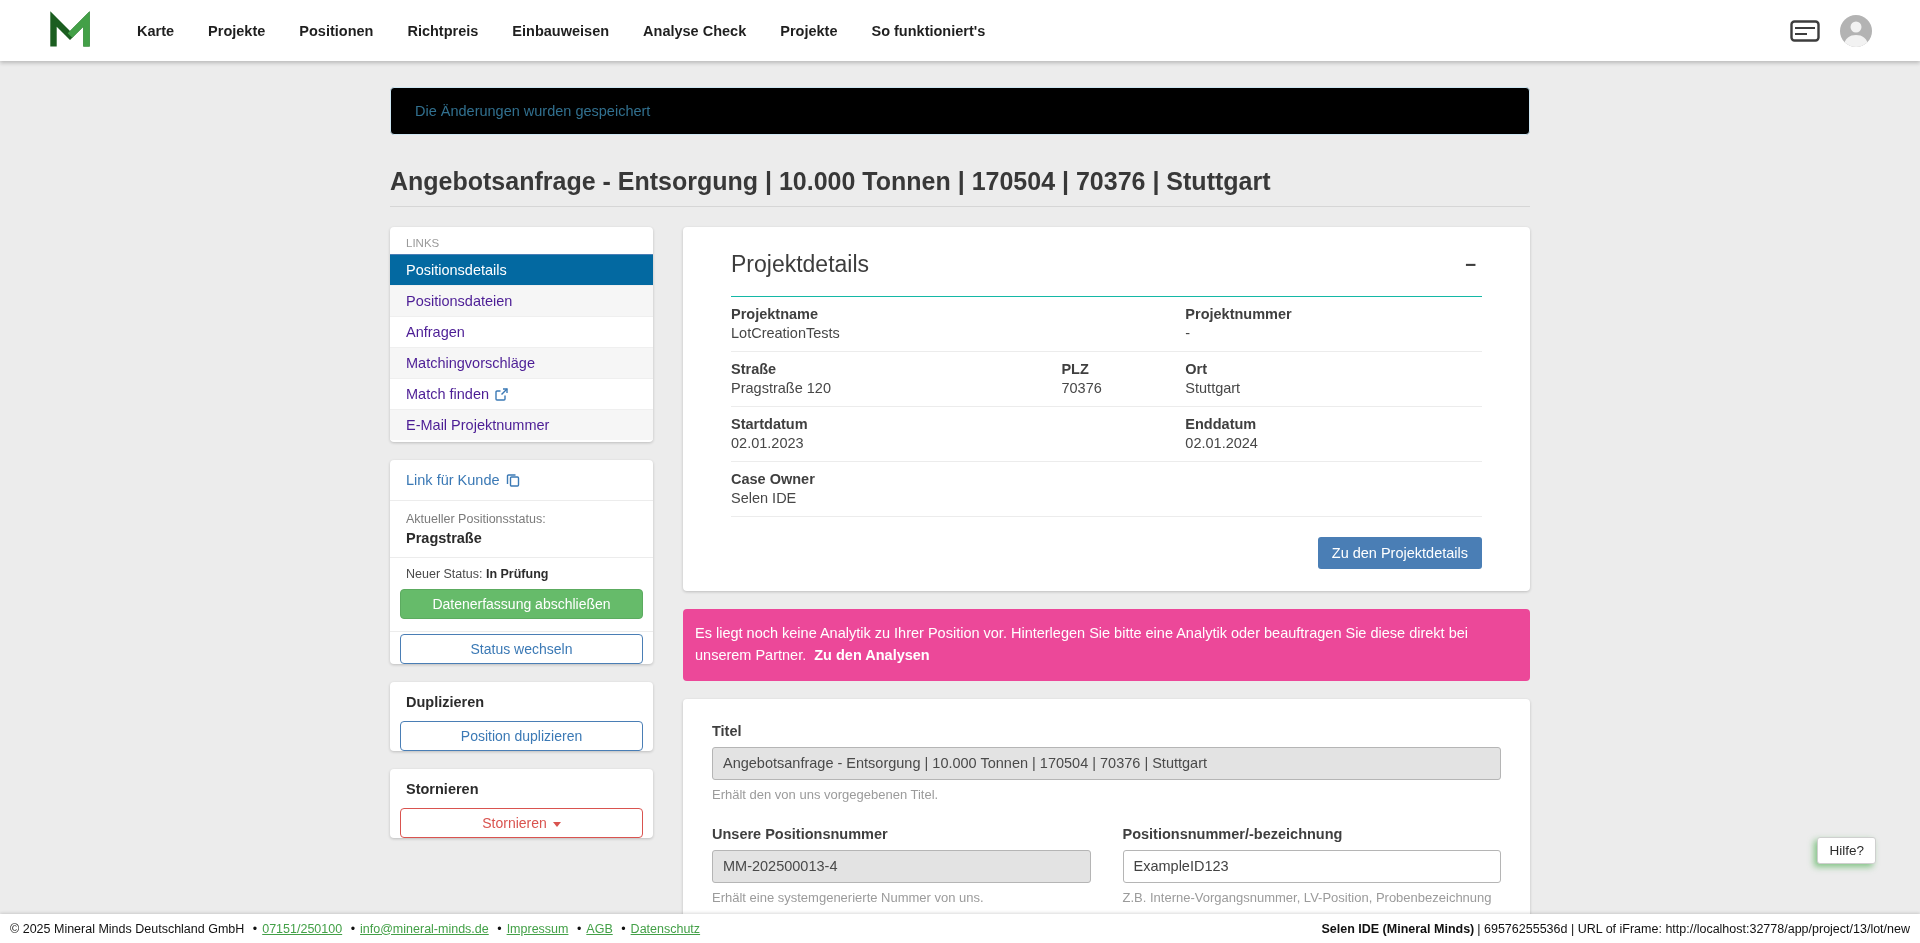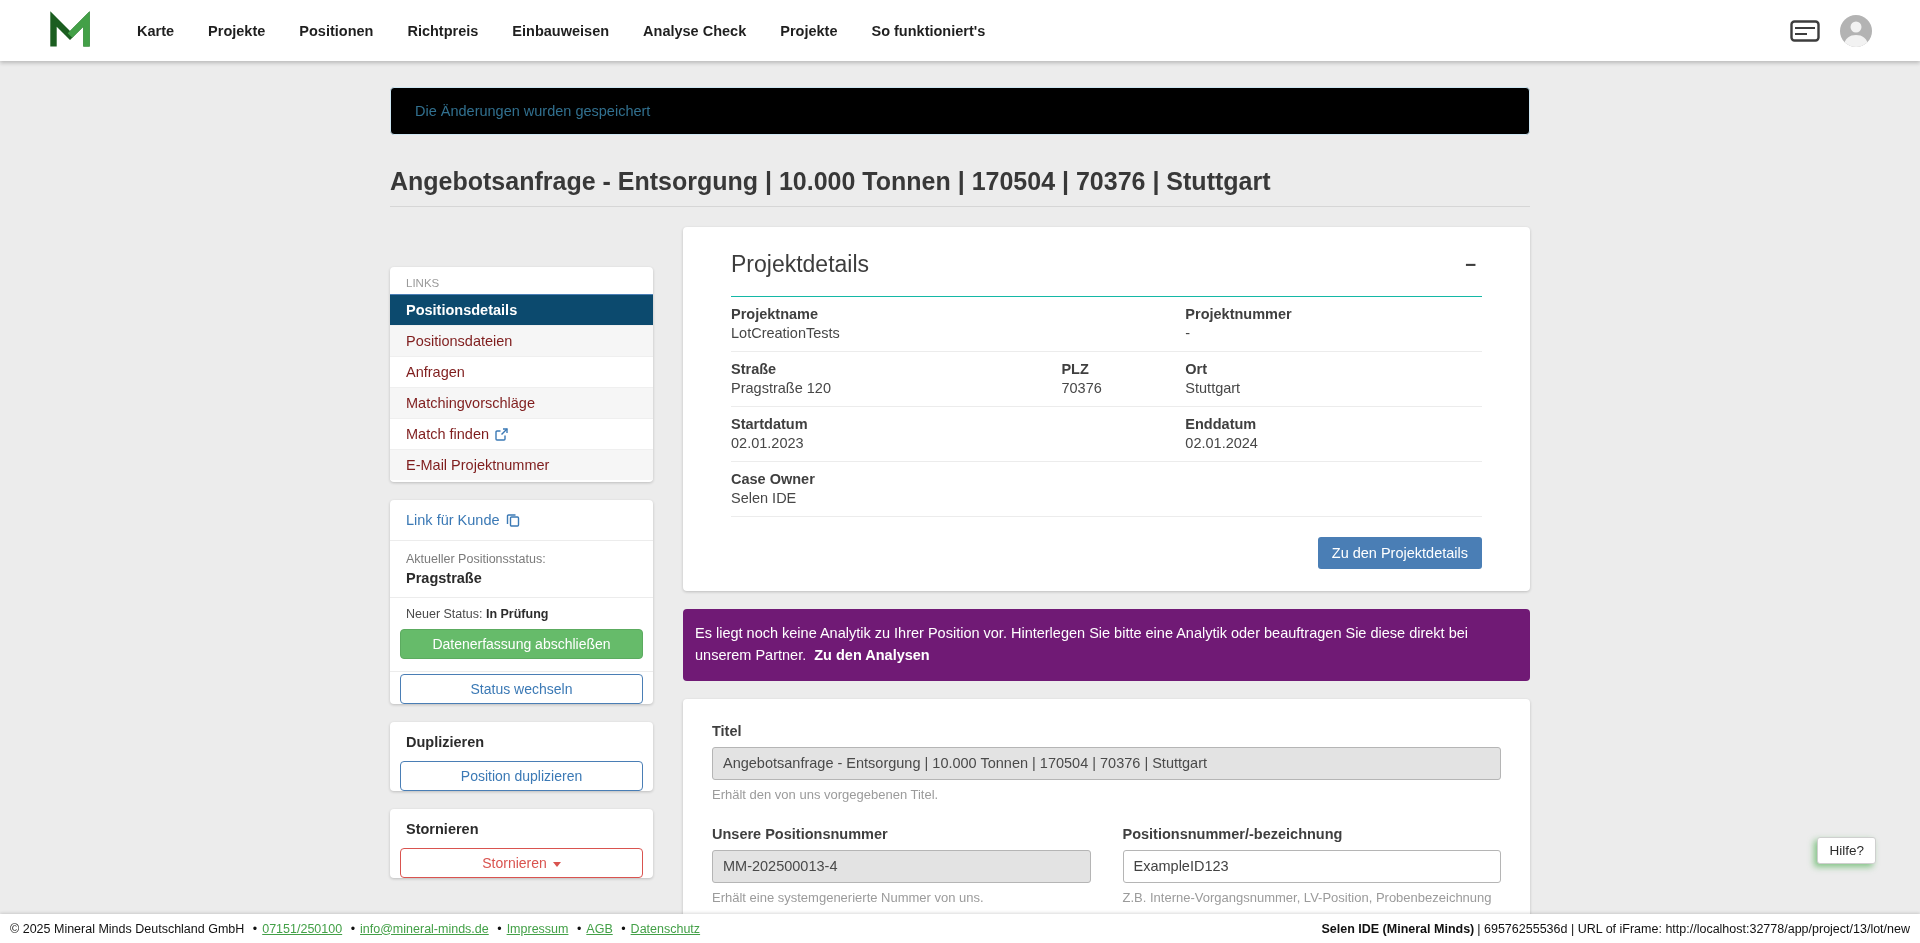--- a/index.html
+++ b/index.html
@@ -51,27 +51,27 @@
 
   .card {
     background: #fff; border-radius: 4px;
     box-shadow: 0 1px 3px rgba(0,0,0,0.2);
     margin-bottom: 18px;
   }
 
   
   .links-header { padding: 10px 16px 5px; font-size: 11.5px; color: #9a9a9a; }
   .list-item {
-    padding: 7px 16px; font-size: 14.5px; color: #7f1d1d;
+    padding: 7px 16px; font-size: 14.5px; color: #4c1d95;
     border-top: 1px solid #efefef; cursor: pointer;
     display: flex; align-items: center; gap: 6px;
   }
   .list-item.alt { background: #f6f6f6; }
-  .list-item.active { background: #0c4a6e; color: #fff; border-top-color: #4a7eb5; font-weight: bold; }
-  .list-card { padding-bottom: 2px; border-bottom-left-radius: 4px; border-bottom-right-radius: 4px; overflow: hidden; margin-top: 40px; }
+  .list-item.active { background: #0369a1; color: #fff; border-top-color: #4a7eb5; }
+  .list-card { padding-bottom: 2px; border-bottom-left-radius: 4px; border-bottom-right-radius: 4px; overflow: hidden; }
 
   
   .pad-row { padding: 11px 16px; }
   .hair { border-top: 1px solid #ececec; }
   .customer-link {
     color: #3b79b5; font-size: 14.5px; cursor: pointer;
     display: inline-flex; align-items: center; gap: 6px;
   }
   .muted-label { font-size: 12.5px; color: #7a7a7a; }
   .status-value { font-size: 14.5px; font-weight: bold; color: #2b2b2b; margin-top: 4px; }
@@ -107,21 +107,21 @@
   .pd-value { font-size: 14.5px; color: #474747; }
 
   .project-actions { text-align: right; margin-top: 20px; }
   .btn-primary {
     background: #4a7eb5; color: #fff; border: none; border-radius: 3px;
     padding: 8px 14px; font-size: 14.5px; cursor: pointer; font-family: inherit;
   }
 
   
   .banner {
-    background: #701a75; color: #fff; border-radius: 4px;
+    background: #ec4899; color: #fff; border-radius: 4px;
     padding: 14px 12px; font-size: 14.5px; line-height: 1.5; margin-bottom: 18px;
   }
   .banner-link { font-weight: bold; cursor: pointer; margin-left: 8px; white-space: nowrap; }
 
   
   .form-card { padding: 24px 29px 28px; margin-bottom: 0; }
   .form-label { font-size: 14.5px; font-weight: bold; color: #3f3f3f; margin-bottom: 8px; }
   .text-input {
     width: 100%; height: 33px; border: 1px solid #b5b5b5; border-radius: 3px;
     font-size: 14.5px; color: #424242; padding: 0 10px; font-family: inherit; background: #fff;

